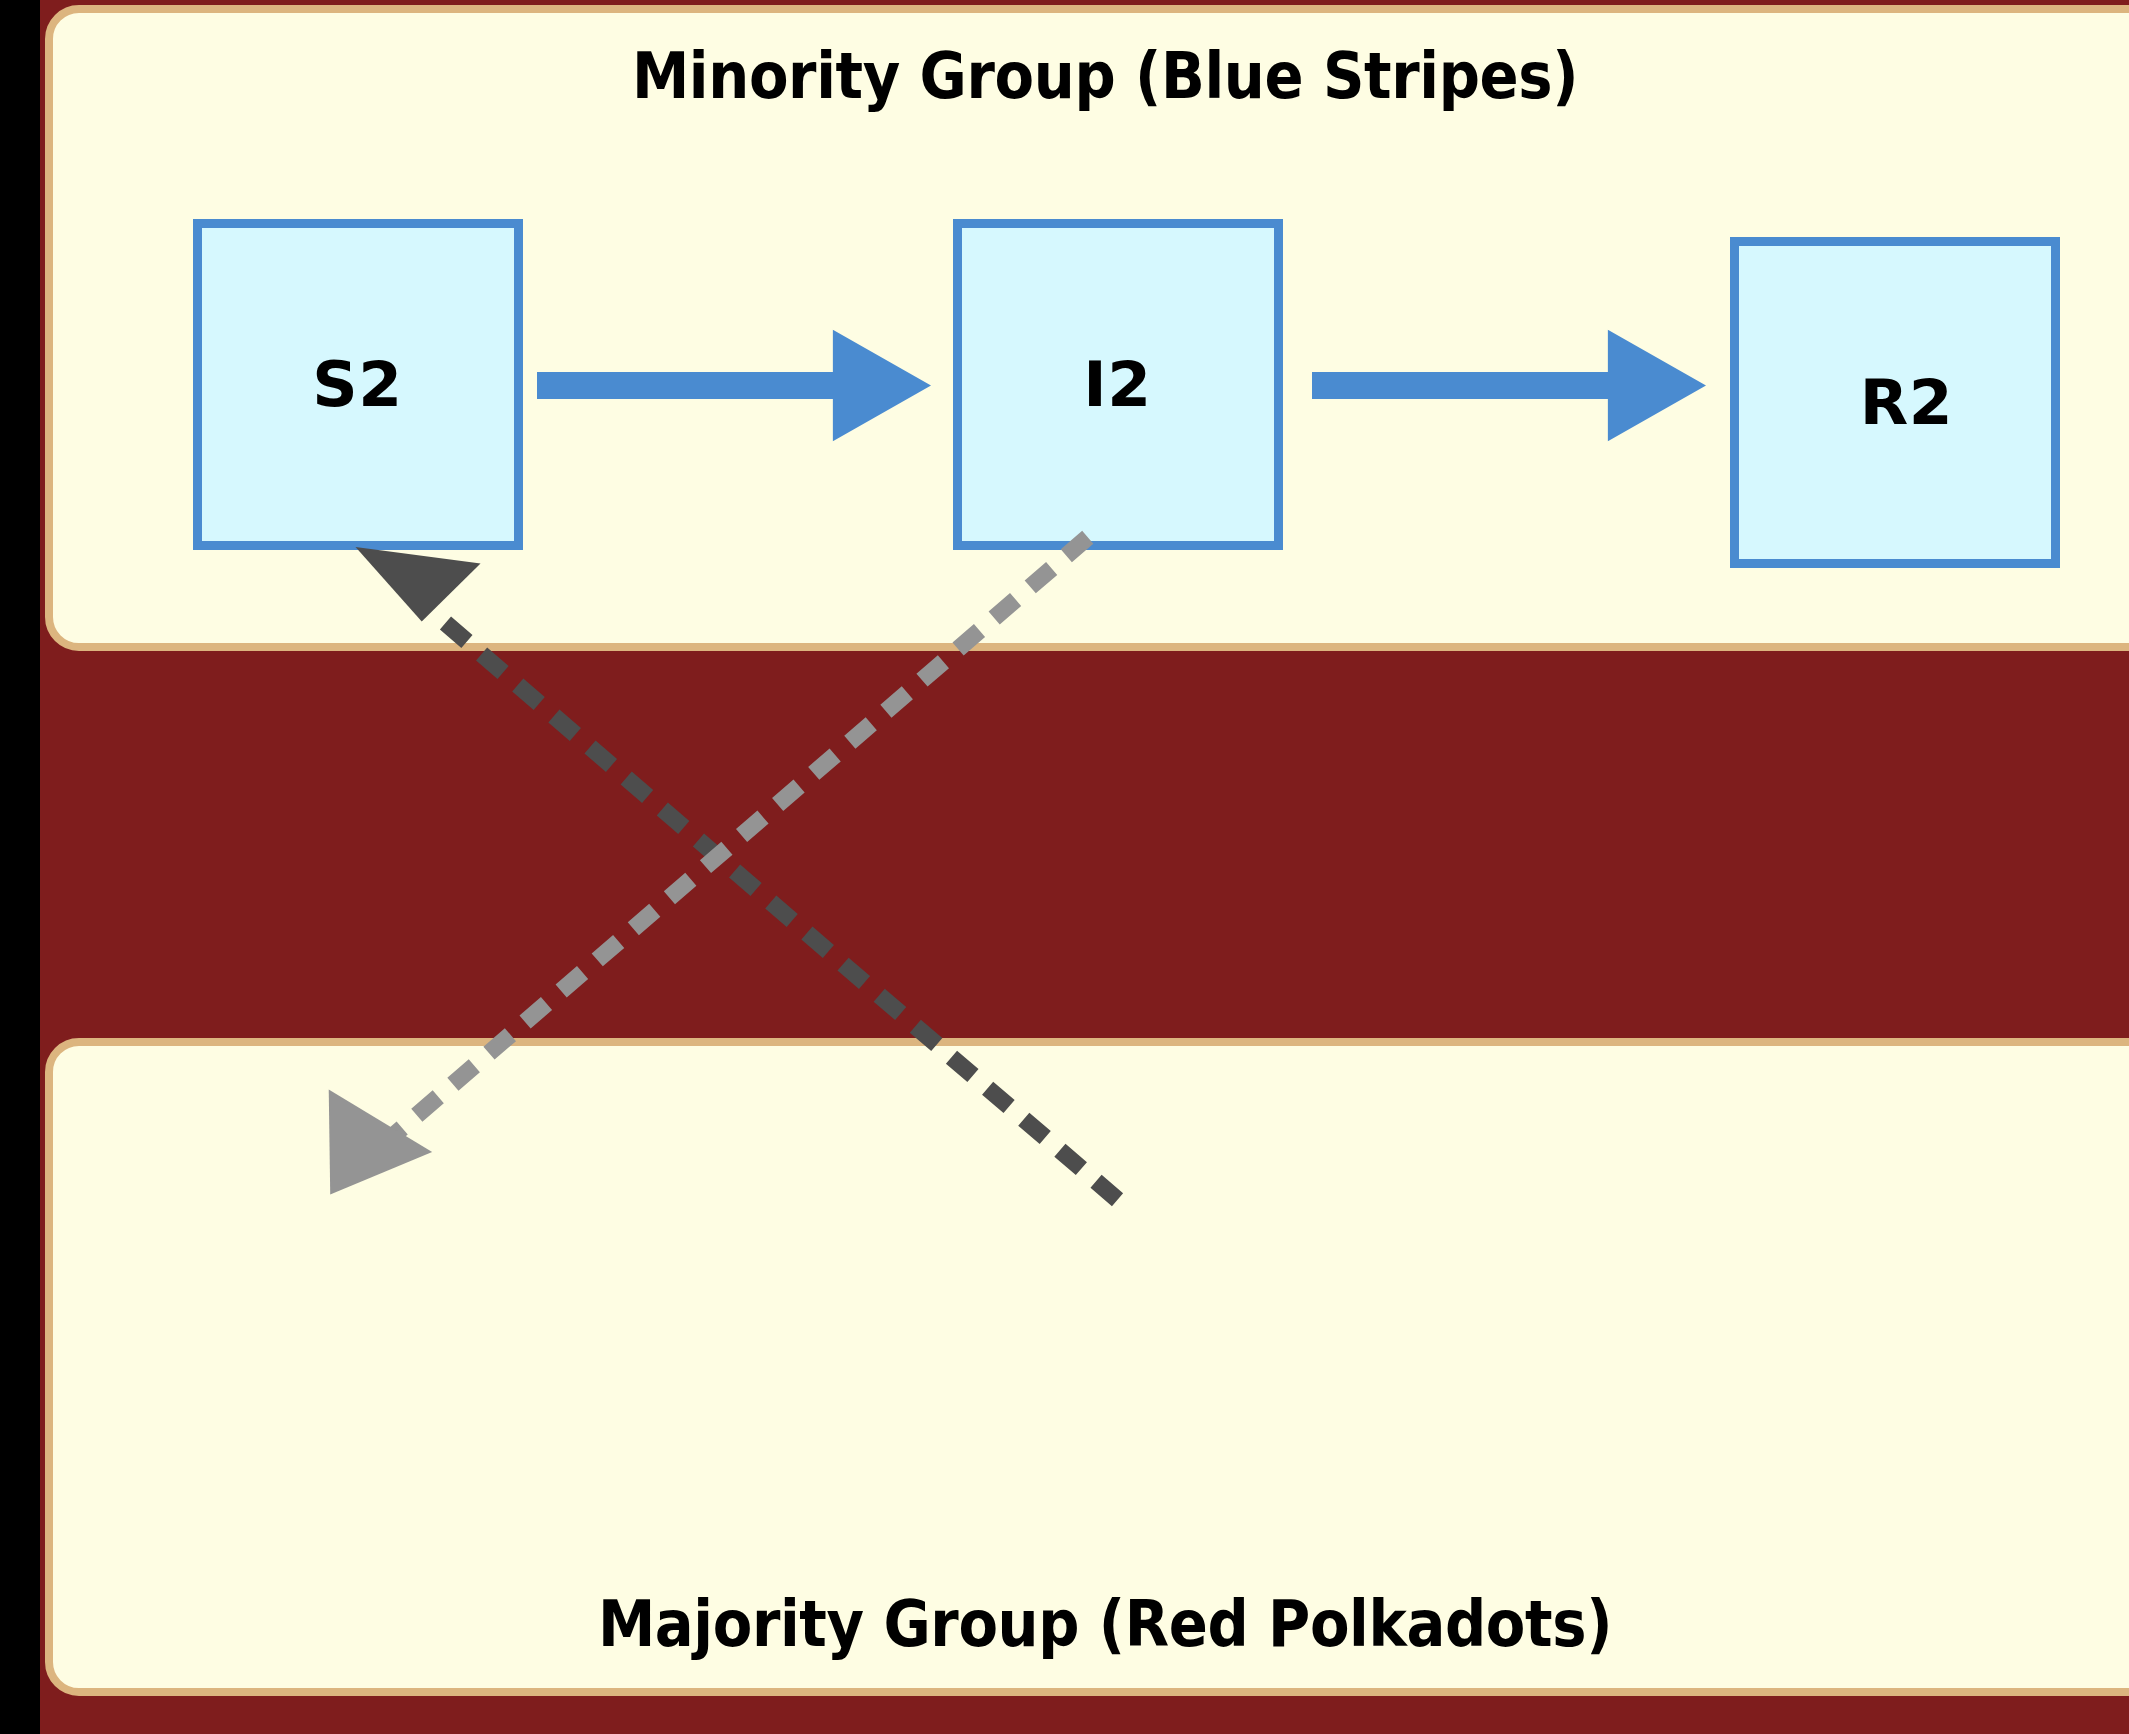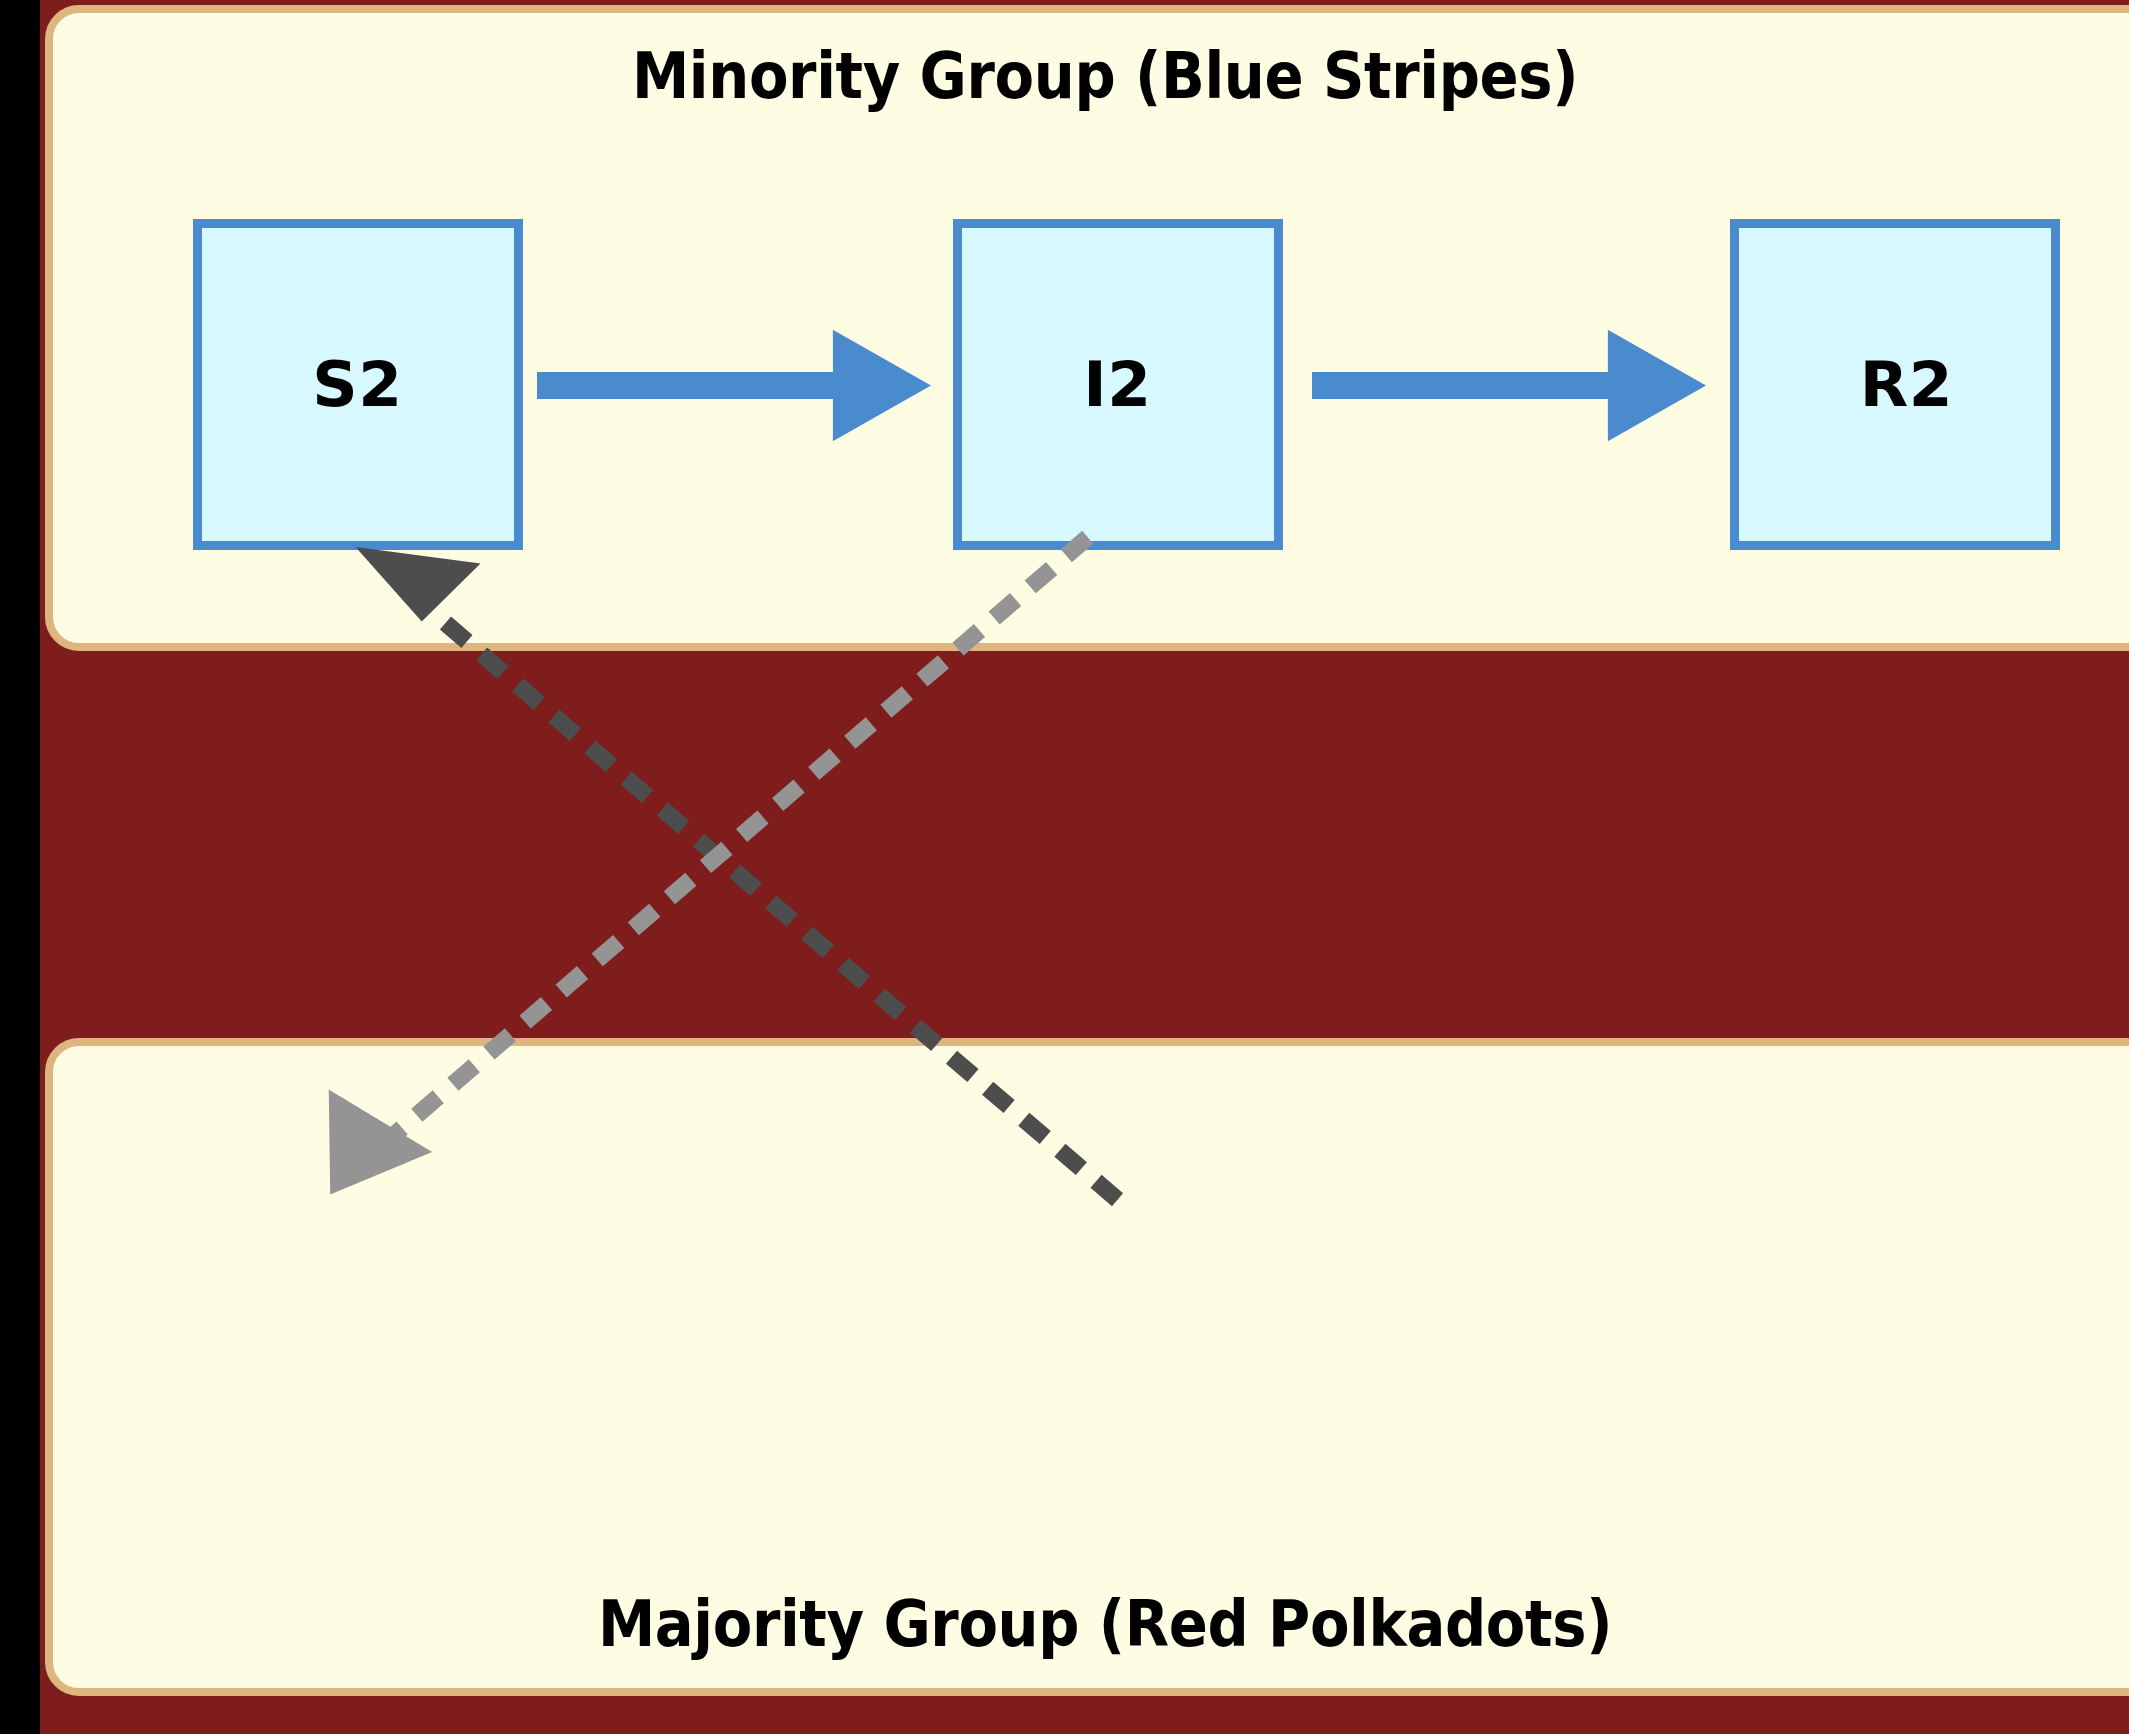--- a/index.html
+++ b/index.html
@@ -76,21 +76,21 @@
     line-height: 1;
   }
   .box-blue {
     background: #D6F8FE;
     border: 9px solid #4A8BD0;
   }
 
   
   #box-s2 { left: 140px;  top: 206px; }
   #box-i2 { left: 900px; top: 206px; justify-content: center; }
-  #box-r2 { left: 1677px; top: 206px; padding-left: 24px; }
+  #box-r2 { left: 1677px; top: 224px; padding-left: 24px; }
 
   
   .flow-arrow {
     position: absolute;
     width: 394px;
     height: 119px;
   }
   #arrow-s2-i2 { left: 484px;  top: 313px; }
   #arrow-i2-r2 { left: 1259px; top: 313px; }
 

